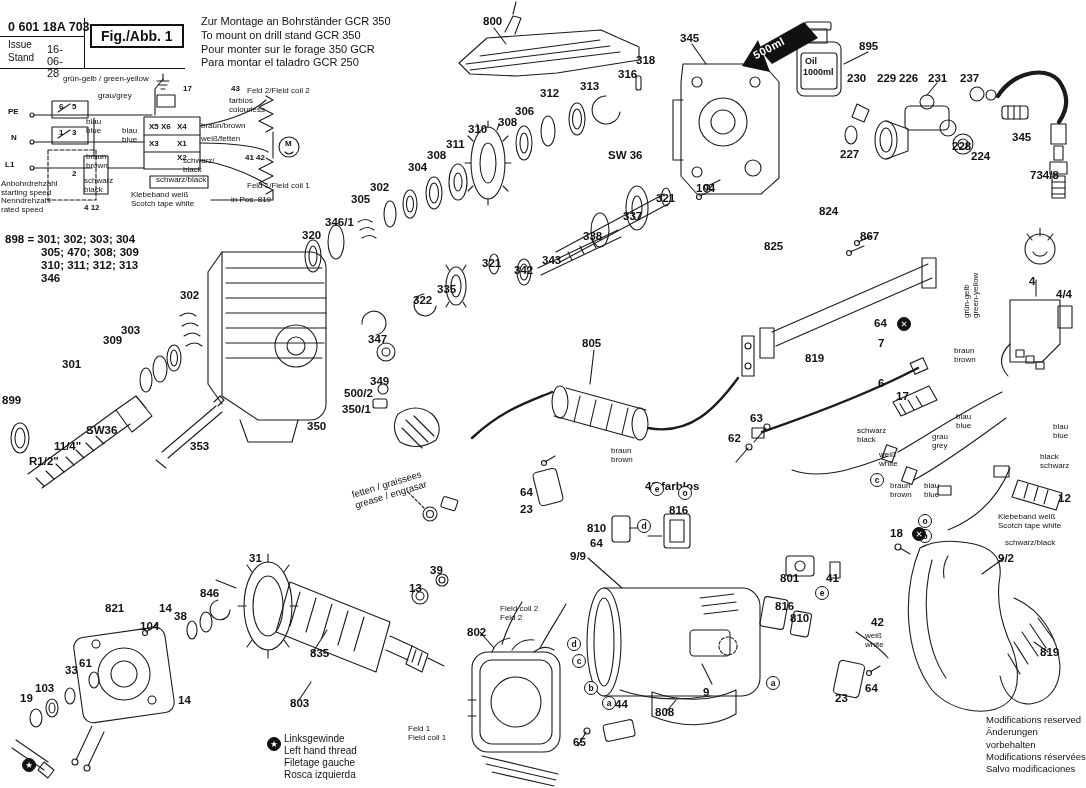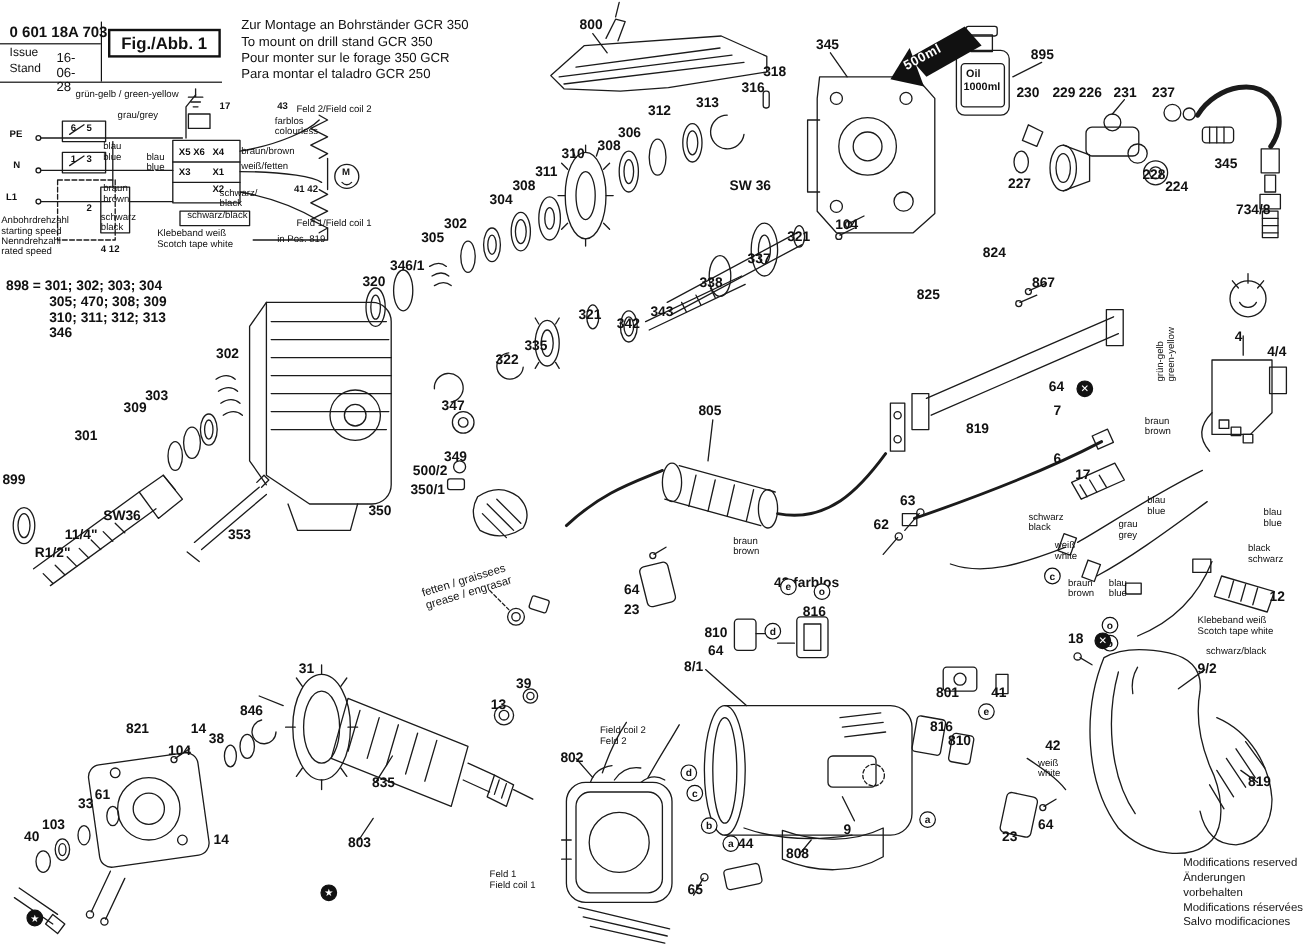--- a/index.html
+++ b/index.html
@@ -409,20 +409,26 @@
 
   <div class="group-note">
     <div>898 = 301; 302; 303; 304</div>
     <div class="ind">305; 470; 308; 309</div>
     <div class="ind">310; 311; 312; 313</div>
     <div class="ind">346</div>
   </div>
 
   <div class="arrow-label">500ml</div>
 
+  <div class="thread-note">
+    <div>Linksgewinde</div>
+    <div>Left hand thread</div>
+    <div>Filetage gauche</div>
+    <div>Rosca izquierda</div>
+  </div>
 
   <div class="mods-note">
     <div>Modifications reserved</div>
     <div>Änderungen vorbehalten</div>
     <div>Modifications réservées</div>
     <div>Salvo modificaciones</div>
   </div>
 
   <div id="label-layer">
       <div class="co s" style="left: 63px; top: 74px;">grün-gelb / green-yellow</div>
@@ -533,21 +539,21 @@
       <div class="co n" style="left: 750px; top: 412px;">63</div>
       <div class="co n" style="left: 728px; top: 432px;">62</div>
       <div class="co n" style="left: 582px; top: 337px;">805</div>
       <div class="co s" style="left: 611px; top: 446px;">braun
 brown</div>
       <div class="co n" style="left: 520px; top: 486px;">64</div>
       <div class="co n" style="left: 520px; top: 503px;">23</div>
       <div class="co n" style="left: 645px; top: 480px;">43 farblos</div>
       <div class="co n" style="left: 587px; top: 522px;">810</div>
       <div class="co n" style="left: 590px; top: 537px;">64</div>
-      <div class="co n" style="left: 570px; top: 550px;">8/1</div>
+      <div class="co n" style="left: 570px; top: 550px;">9/9</div>
       <div class="co n" style="left: 669px; top: 504px;">816</div>
       <div class="co n" style="left: 780px; top: 572px;">801</div>
       <div class="co n" style="left: 826px; top: 572px;">41</div>
       <div class="co n" style="left: 775px; top: 600px;">816</div>
       <div class="co n" style="left: 790px; top: 612px;">810</div>
       <div class="co n" style="left: 467px; top: 626px;">802</div>
       <div class="co s" style="left: 500px; top: 604px;">Field coil 2
 Feld 2</div>
       <div class="co n" style="left: 703px; top: 686px;">9</div>
       <div class="co n" style="left: 655px; top: 706px;">808</div>
@@ -597,21 +603,21 @@
       <div class="co n" style="left: 174px; top: 610px;">38</div>
       <div class="co n" style="left: 409px; top: 582px;">13</div>
       <div class="co n" style="left: 430px; top: 564px;">39</div>
       <div class="co n" style="left: 310px; top: 647px;">835</div>
       <div class="co n" style="left: 290px; top: 697px;">803</div>
       <div class="co n" style="left: 105px; top: 602px;">821</div>
       <div class="co n" style="left: 140px; top: 620px;">104</div>
       <div class="co n" style="left: 79px; top: 657px;">61</div>
       <div class="co n" style="left: 65px; top: 664px;">33</div>
       <div class="co n" style="left: 35px; top: 682px;">103</div>
-      <div class="co n" style="left: 20px; top: 692px;">40</div>
+      <div class="co n" style="left: 20px; top: 692px;">19</div>
       <div class="co n" style="left: 178px; top: 694px;">14</div>
       <div class="badge" style="left: 567px; top: 637px;">d</div>
       <div class="badge" style="left: 572px; top: 654px;">c</div>
       <div class="badge" style="left: 584px; top: 681px;">b</div>
       <div class="badge" style="left: 602px; top: 696px;">a</div>
       <div class="badge" style="left: 650px; top: 482px;">e</div>
       <div class="badge" style="left: 678px; top: 486px;">o</div>
       <div class="badge" style="left: 637px; top: 519px;">d</div>
       <div class="badge" style="left: 815px; top: 586px;">e</div>
       <div class="badge" style="left: 766px; top: 676px;">a</div>

